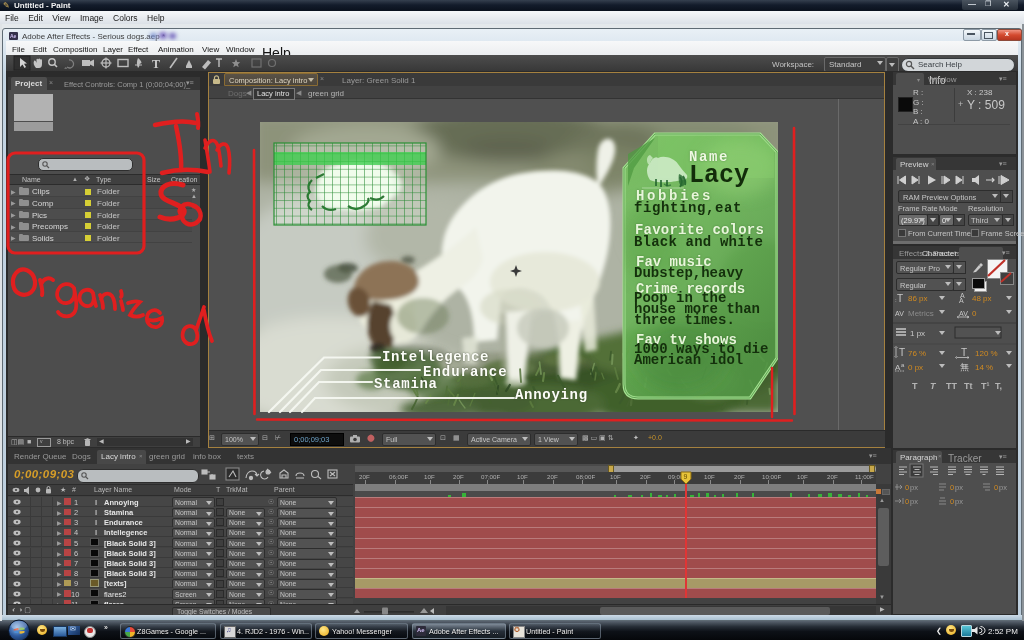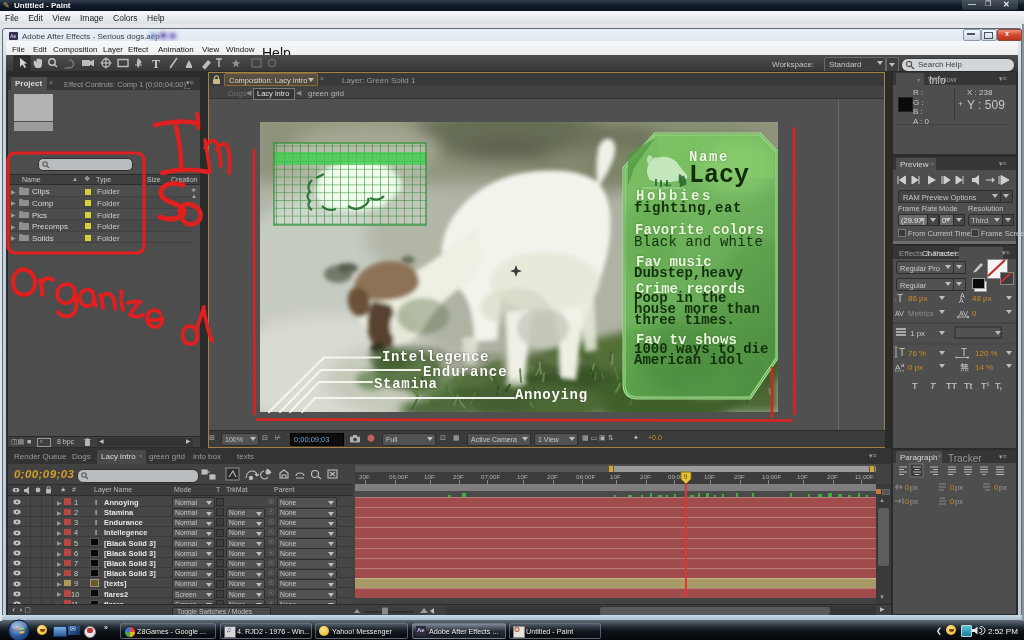--- a/index.html
+++ b/index.html
@@ -430,21 +430,21 @@
 <path d="M20,290 L61,248 H160"></path>
 <path d="M30,290 L59,260 H112"></path>
 <path d="M42,290 L55,276 H254"></path>
 </g>
 </svg>
 <div class="m" style="left:689px;top:149px;font-size:14px;letter-spacing:1.6px;font-weight:bold;color:#eef8e2;text-shadow:0 0 2px rgba(40,90,30,.55)">Name</div>
 <div class="m" style="left:689px;top:161px;font-size:25px;font-weight:bold;color:#122c0a">Lacy</div>
 <div class="m" style="left:636px;top:188px;font-size:14px;letter-spacing:2.6px;font-weight:bold;color:#e8f6da;text-shadow:0 0 2px rgba(40,90,30,.55)">Hobbies</div>
 <div class="m" style="left:634px;top:200px;font-size:14px;letter-spacing:0.6px;font-weight:bold;color:#14300c">fighting,eat</div>
 <div class="m" style="left:635px;top:222px;font-size:14px;letter-spacing:0.2px;font-weight:bold;color:#e8f6da;text-shadow:0 0 2px rgba(40,90,30,.55)">Favorite colors</div>
-<div class="m" style="left:634px;top:233.5px;font-size:14px;letter-spacing:0.2px;font-weight:normal;color:#14300c">Black and white</div>
+<div class="m" style="left:634px;top:233.5px;font-size:14px;letter-spacing:0.2px;font-weight:bold;color:#14300c">Black and white</div>
 <div class="m" style="left:636px;top:254px;font-size:14px;font-weight:bold;color:#e8f6da;text-shadow:0 0 2px rgba(40,90,30,.55)">Fav music</div>
 <div class="m" style="left:634px;top:264.5px;font-size:14px;font-weight:bold;color:#14300c">Dubstep,heavy</div>
 <div class="m" style="left:636px;top:281px;font-size:14px;font-weight:bold;color:#e8f6da;text-shadow:0 0 2px rgba(40,90,30,.55)">Crime records</div>
 <div class="m" style="left:634px;top:292.5px;font-size:14px;font-weight:bold;color:#14300c;line-height:11.2px">Poop in the<br>house more than<br>three times.</div>
 <div class="m" style="left:636px;top:332px;font-size:14px;font-weight:bold;color:#e8f6da;text-shadow:0 0 2px rgba(40,90,30,.55)">Fav tv shows</div>
 <div class="m" style="left:634px;top:343.5px;font-size:14px;font-weight:bold;color:#14300c;line-height:11.2px">1000 ways to die<br>American idol</div>
 <div class="m" style="left:382px;top:349px;font-size:14px;letter-spacing:0.5px;font-weight:bold;color:#fcfdf8;text-shadow:0 0 2px rgba(60,70,50,.8)">Intellegence</div>
 <div class="m" style="left:423px;top:363.5px;font-size:14px;letter-spacing:1px;font-weight:bold;color:#fcfdf8;text-shadow:0 0 2px rgba(60,70,50,.8)">Endurance</div>
 <div class="m" style="left:374px;top:376px;font-size:14px;letter-spacing:0.7px;font-weight:bold;color:#fcfdf8;text-shadow:0 0 2px rgba(60,70,50,.8)">Stamina</div>
 <div class="m" style="left:515px;top:386.5px;font-size:14px;letter-spacing:0.7px;font-weight:bold;color:#fcfdf8;text-shadow:0 0 2px rgba(60,70,50,.8)">Annoying</div>
@@ -909,21 +909,21 @@
     <ellipse cx="4" cy="3" rx="3.6" ry="2.4" fill="#c0c0c0"></ellipse>
     <circle cx="4" cy="3" r="1" fill="#464646"></circle>
   </svg>
 <div class="a" style="left:30px;top:588.3px;width:10px;height:9.2px;border-left:1px solid #3a3a3a"></div>
 <div class="a" style="left:41px;top:588.3px;width:10px;height:9.2px;border-left:1px solid #3a3a3a"></div>
 <div class="a" style="left:52px;top:588.3px;width:10px;height:9.2px;border-left:1px solid #3a3a3a"></div>
 <div class="t" style="left:57px;top:590.3px;font-size:6px;color:#9a9a9a">▶</div>
 <div class="a" style="left:64px;top:590.1px;width:6.5px;height:6.5px;background:#b84444"></div>
 <div class="t" style="left:71px;top:589.6px;font-size:7.5px;color:#c8c8c8">10</div>
 <div class="a" style="left:90px;top:589.3px;width:9px;height:8px;background:#080808;border:1px solid #555;box-sizing:border-box"></div>
-<div class="t" style="left:104px;top:589.6px;font-size:7.5px;font-weight:bold;color:#e6e6e6">flares2</div>
+<div class="t" style="left:104px;top:589.6px;font-size:7.5px;font-weight:normal;color:#e6e6e6">flares2</div>
 <div class="dd" style="left:172px;top:589.1px;width:41px;height:8.5px">
     <span style="position:absolute;left:2px;top:0.5px;font-size:6.8px">Screen</span>
   </div>
 <div class="a" style="left:216px;top:589.8px;width:6px;height:6px;background:#3e3e3e;border:1px solid #2a2a2a"></div>
 <div class="dd" style="left:226px;top:589.1px;width:37px;height:8.5px">
     <span style="position:absolute;left:2px;top:0.5px;font-size:6.8px">None</span>
   </div>
 <div class="t" style="left:268px;top:589.3px;font-size:7px;color:#9a9a9a">☉</div>
 <div class="dd" style="left:277px;top:589.1px;width:58px;height:8.5px">
     <span style="position:absolute;left:2px;top:0.5px;font-size:6.8px">None</span>

